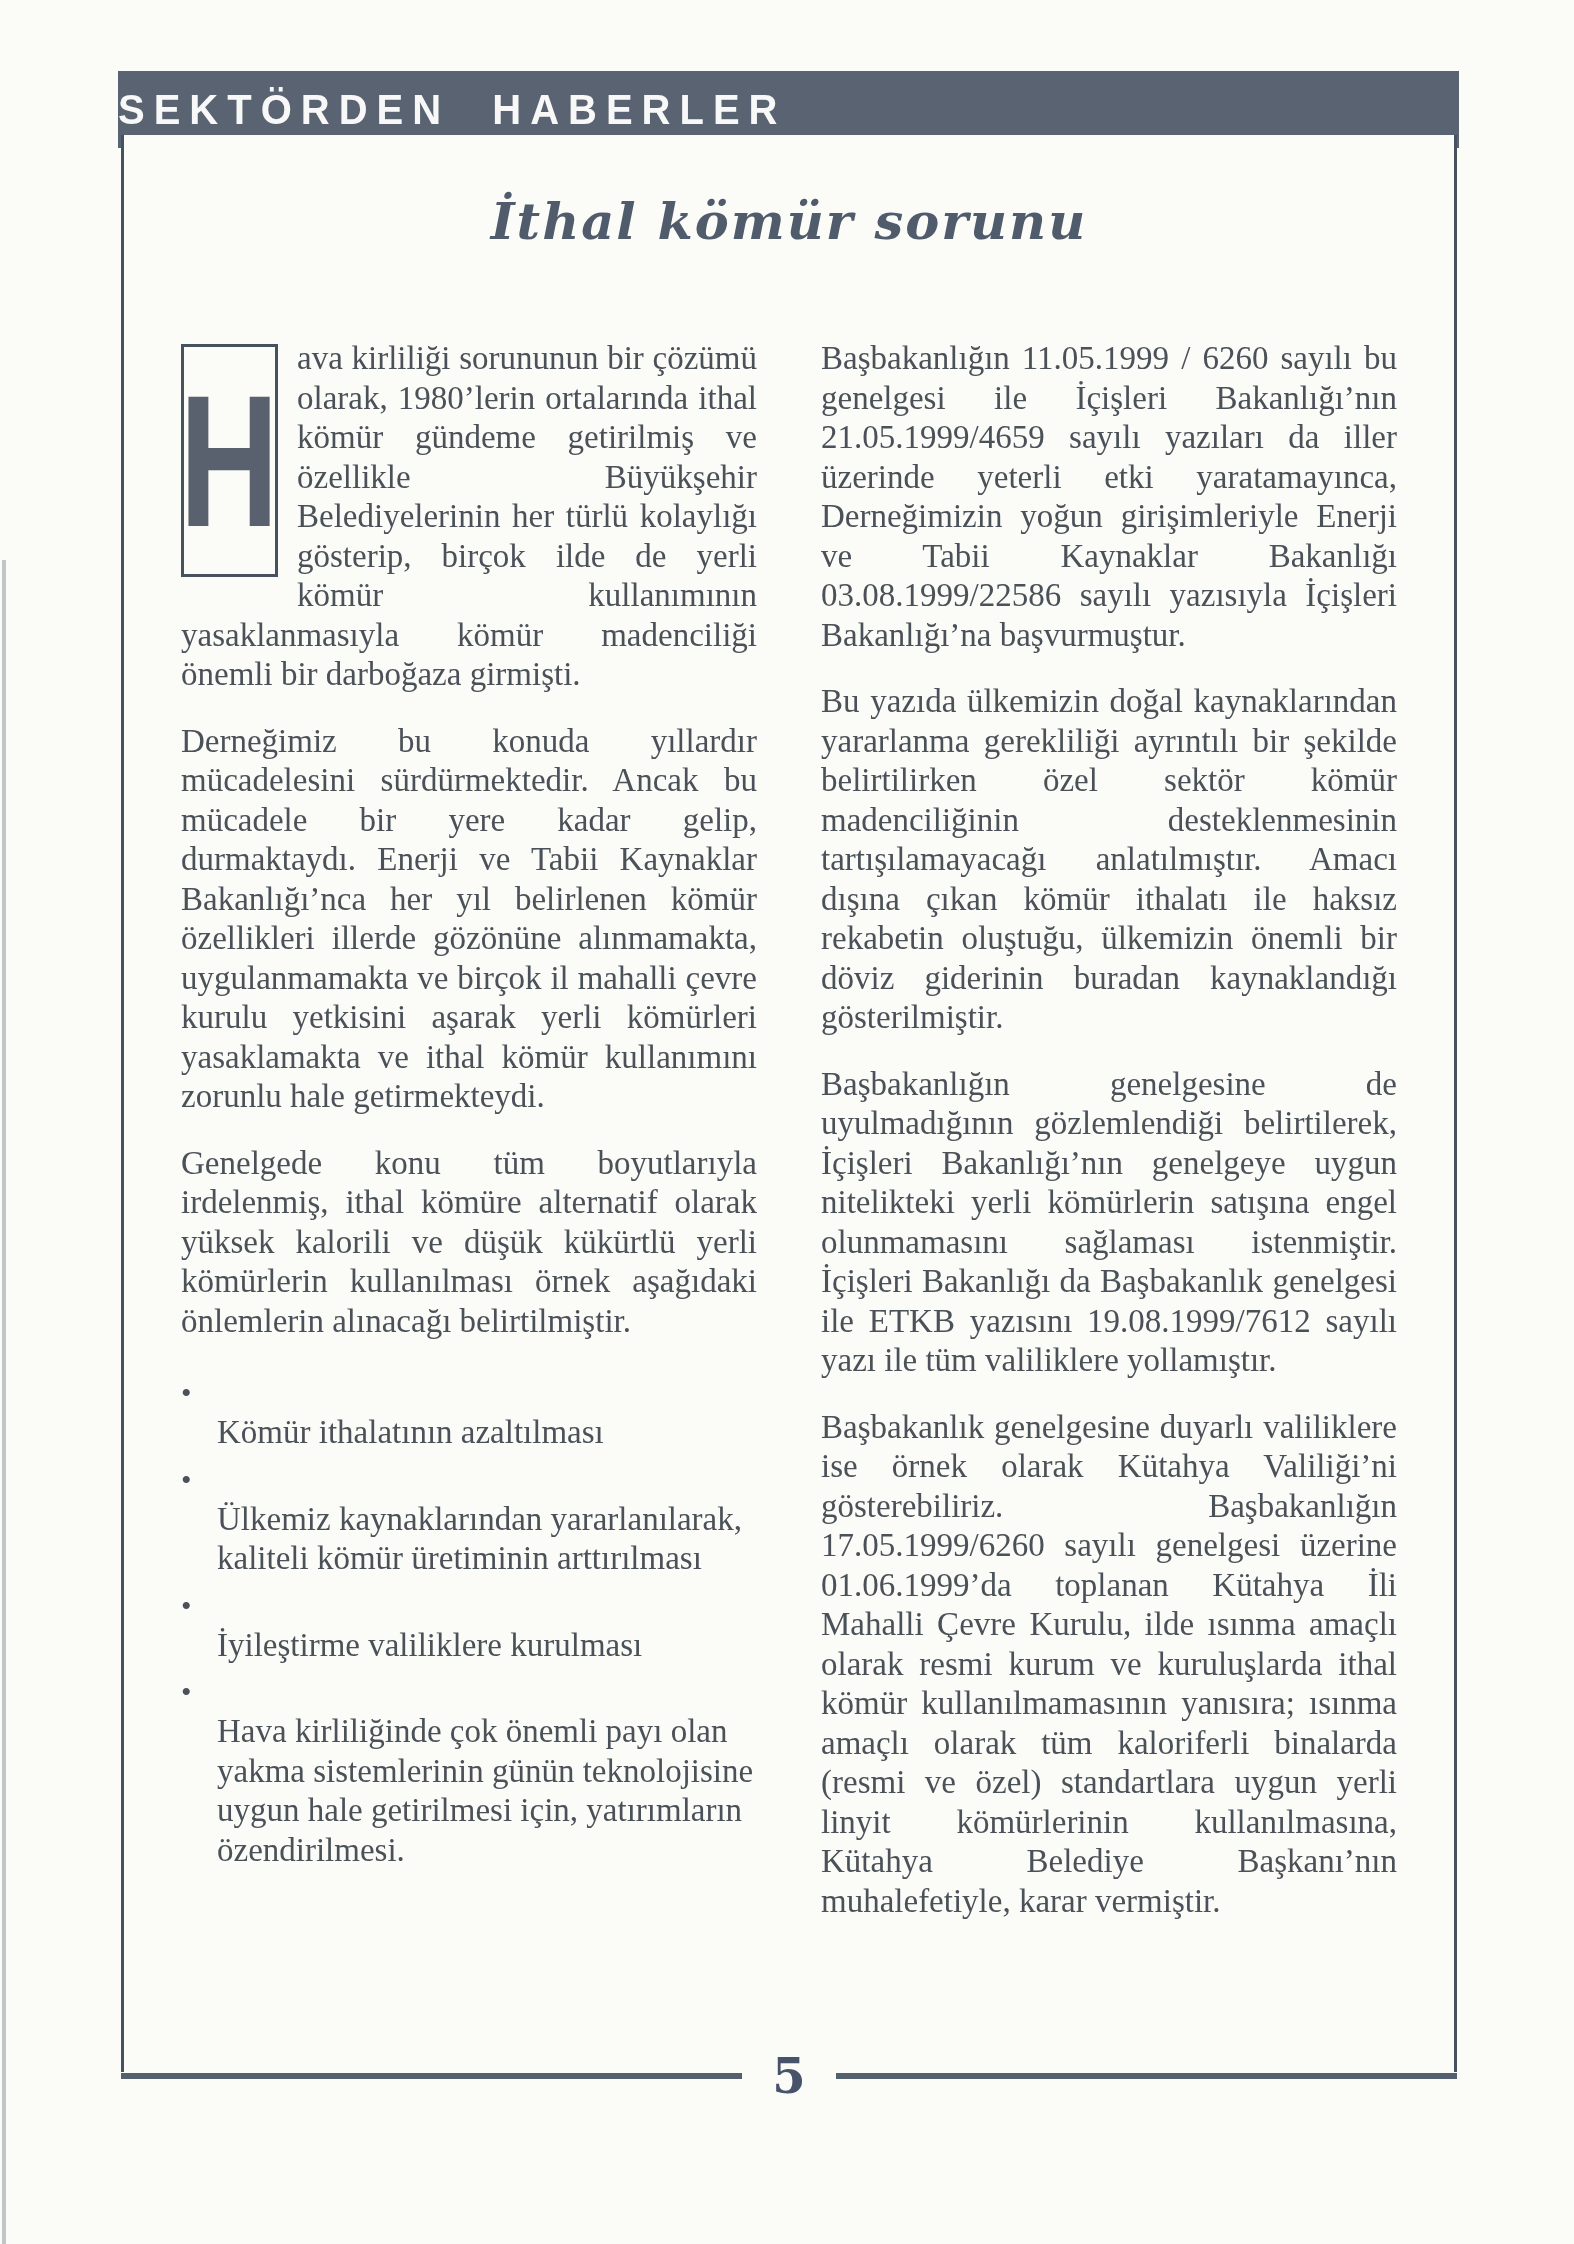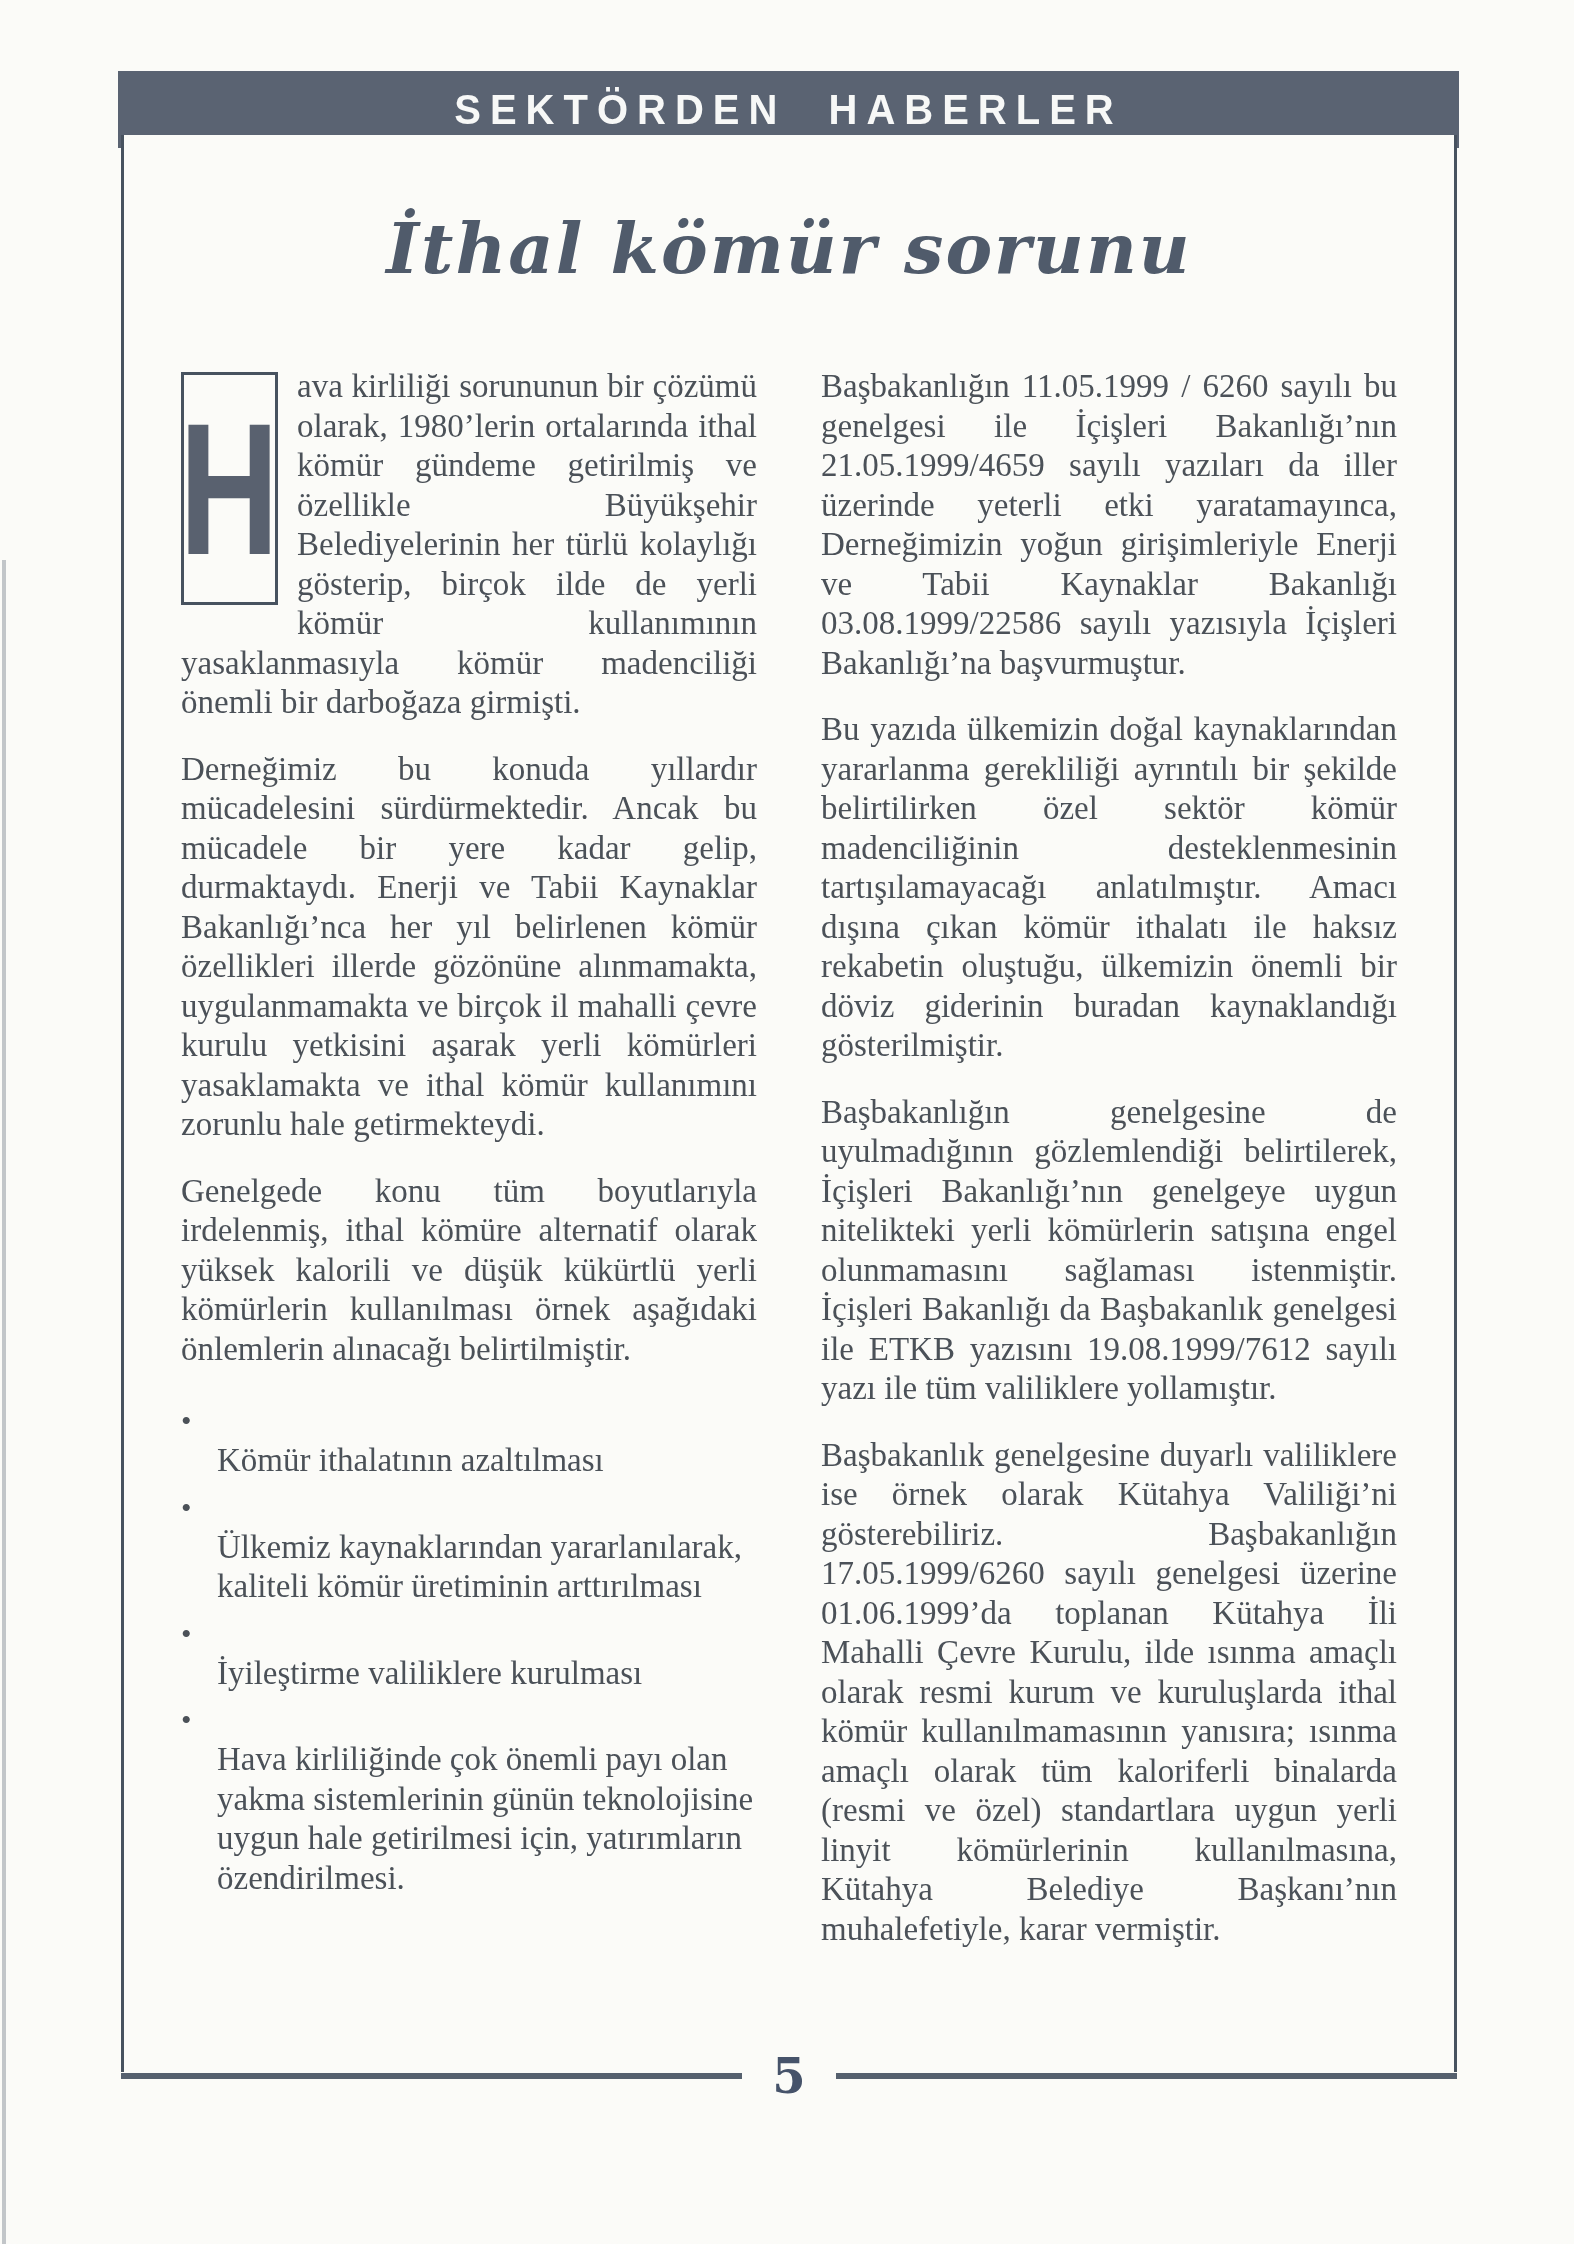--- a/index.html
+++ b/index.html
@@ -24,45 +24,45 @@
     overflow: hidden;
   }
   .scan-edge {
     position: absolute; left: 2px; top: 560px; width: 4px; height: 1684px;
     background: rgba(90,99,114,0.35);
   }
   .header-bar {
     position: absolute; left: 118px; top: 71px;
     width: 1341px; height: 77px;
     background: var(--header-bar);
-    display: flex; align-items: center; justify-content: center;
+    display: flex; align-items: center; justify-content: flex-start;
   }
   .header-bar .label {
     color: #f7f8f7;
     font-family: "Liberation Sans", sans-serif;
     font-weight: bold;
     font-size: 40px;
     letter-spacing: 9px;
     word-spacing: 22px;
     transform: scaleY(1.08);
   }
   .frame {
     position: absolute; left: 121px; top: 135px;
     width: 1336px; height: 1937px;
     border-left: 3px solid var(--frame-border);
     border-right: 3px solid var(--frame-border);
     background: var(--page-bg);
   }
   .article-title {
-    margin-top: 68px;
+    margin-top: 40px;
     text-align: center;
     font-family: "DejaVu Serif", serif;
     font-style: italic;
     font-weight: bold;
-    font-size: 70px;
+    font-size: 51px;
     line-height: 92px;
     color: var(--title-text);
     letter-spacing: 2px;
   }
   .columns {
     display: flex;
     gap: 64px;
     padding: 0 57px;
     margin-top: 72px;
     color: var(--body-text);

